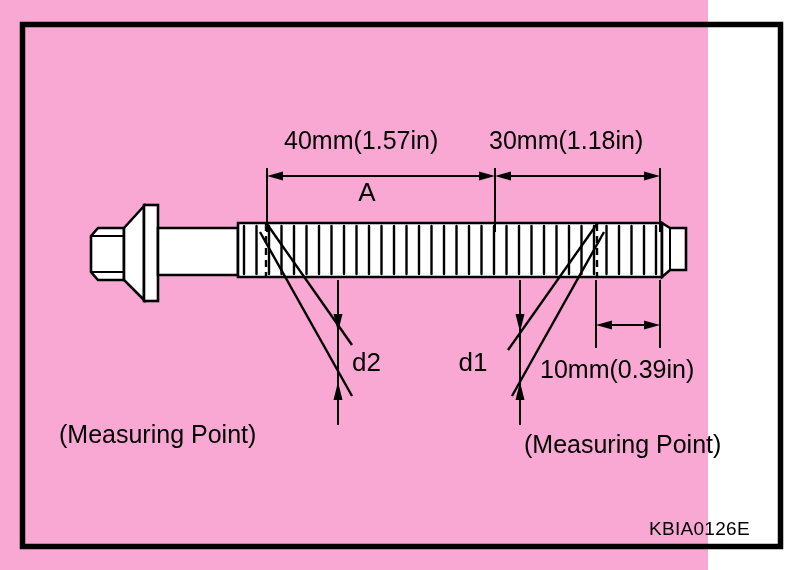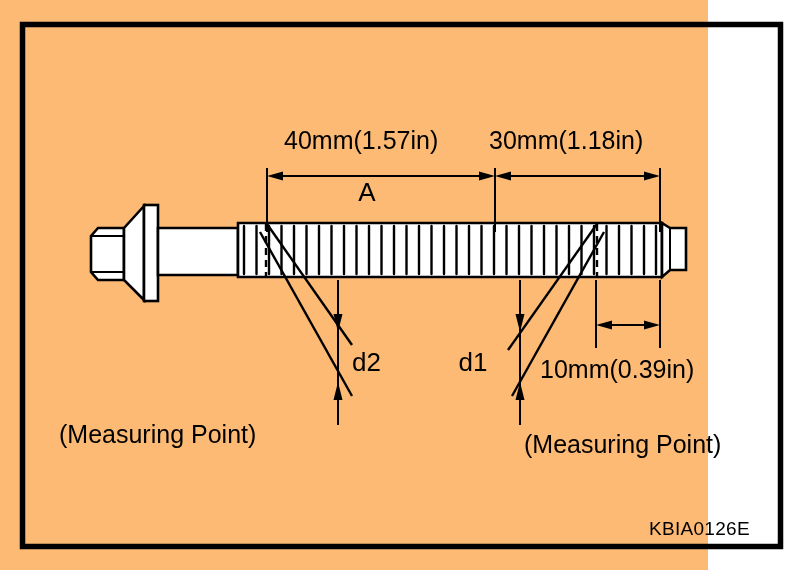--- a/index.html
+++ b/index.html
@@ -11,21 +11,21 @@
   body {
     width: 800px;
     height: 570px;
     font-family: "Liberation Sans", sans-serif;
     overflow: hidden;
   }
   #figure-root {
     position: relative;
     width: 708px;
     height: 570px;
-    background: #fdba74;
+    background: #f9a8d4;
   }
   #figure-svg {
     position: absolute;
     left: 0;
     top: 0;
     width: 800px;
     height: 570px;
     display: block;
   }
   .dim-text {

